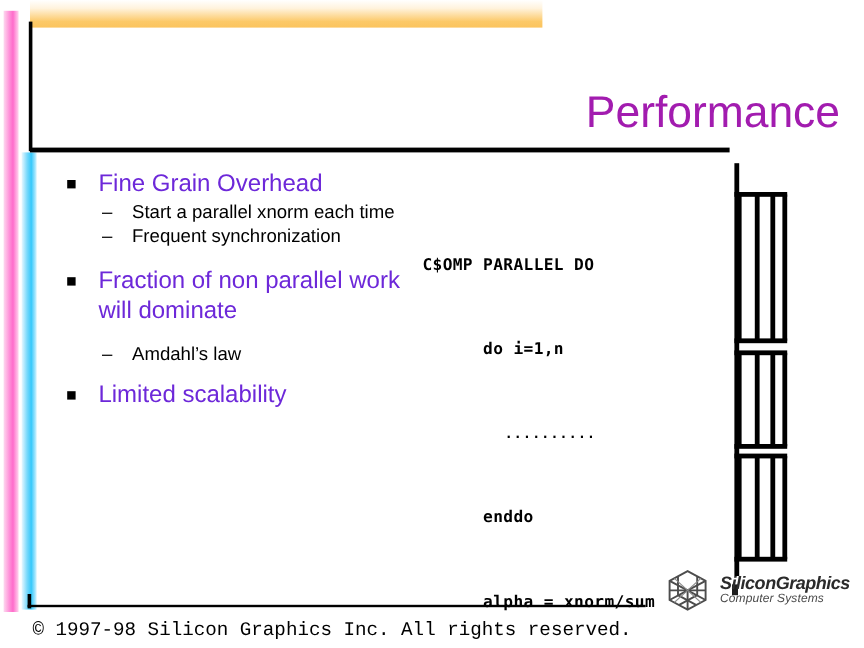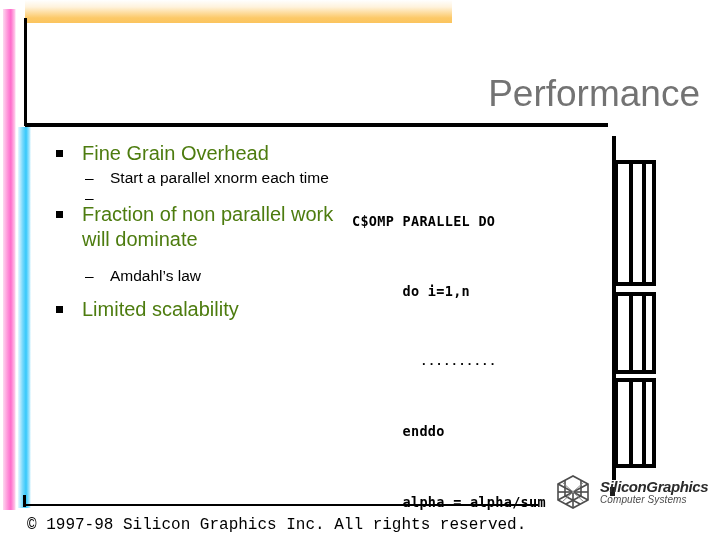--- a/index.html
+++ b/index.html
@@ -76,38 +76,38 @@
 
   
   .title {
     position: absolute;
     left: 300px;
     top: 72px;
     width: 400px;
     text-align: right;
     font-size: 37px;
     line-height: 44px;
-    color: #737373;
+    color: #a21caf;
     letter-spacing: 0px;
     white-space: nowrap;
   }
 
   
   .body-col {
     position: absolute;
     left: 52px;
     top: 141px;
     width: 300px;
   }
   .bullet-l1 {
     position: relative;
     padding-left: 30px;
     font-size: 20px;
     line-height: 25px;
-    color: #4d7c0f;
+    color: #6d28d9;
     margin-bottom: 2px;
   }
   .bullet-l1 .marker {
     position: absolute;
     left: 4px;
     top: 9px;
     width: 7px;
     height: 7px;
     background: #000000;
   }
@@ -220,20 +220,21 @@
       <span>Fine Grain Overhead</span>
     </div>
 
     <div class="bullet-l2">
       <span class="dash">–</span>
       <span>Start a parallel xnorm each time</span>
     </div>
 
     <div class="bullet-l2">
       <span class="dash">–</span>
+      <span>Frequent synchronization</span>
     </div>
 
     <div class="gap-a"></div>
 
     <div class="bullet-l1">
       <span class="marker"></span>
       <span>Fraction of non parallel work will dominate</span>
     </div>
 
     <div class="gap-b"></div>
@@ -250,21 +251,21 @@
       <span>Limited scalability</span>
     </div>
 
   </div>
 
   <div class="code">
     <div>C$OMP PARALLEL DO</div>
     <div>      do i=1,n</div>
     <div class="dots">         ..........</div>
     <div>      enddo</div>
-    <div>      alpha = alpha/sum</div>
+    <div>      alpha = xnorm/sum</div>
     
     
     
     
     
     
     
     
   </div>
 

